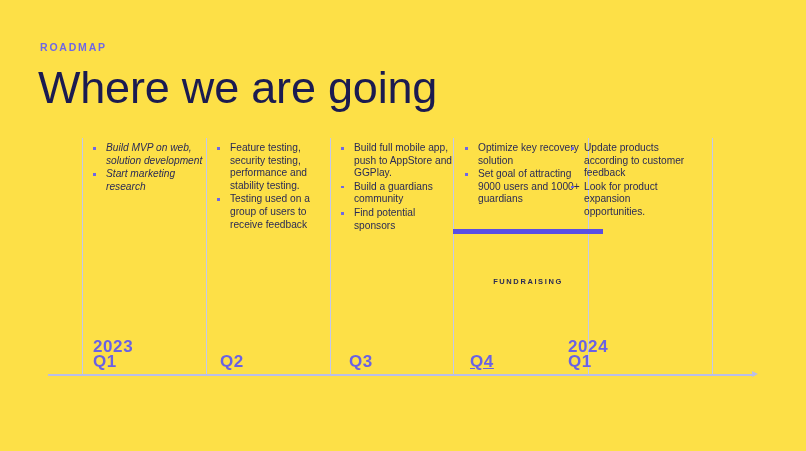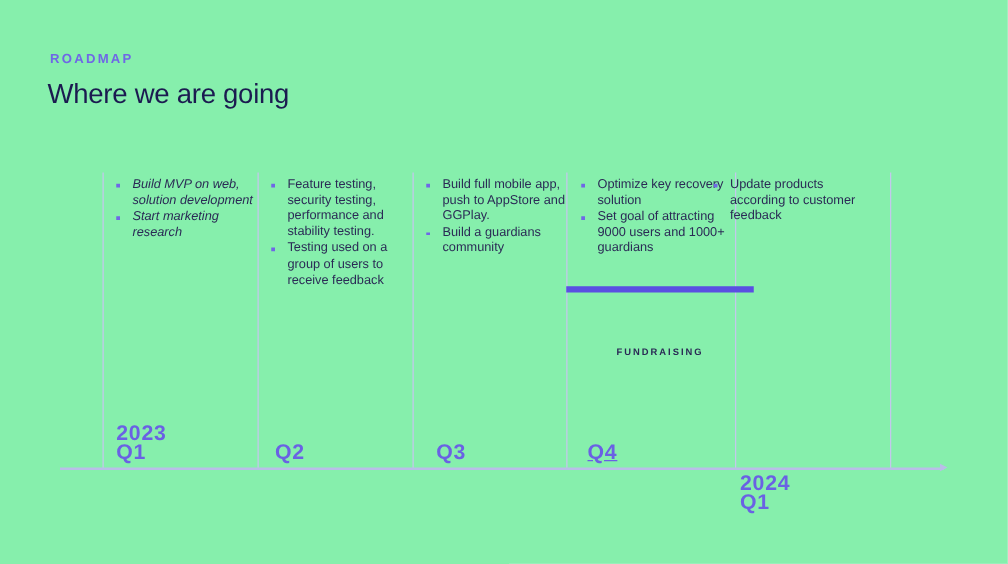--- a/index.html
+++ b/index.html
@@ -10,39 +10,39 @@
     width: 806px;
     height: 451px;
     background: #eaf0fa;
     font-family: "Liberation Sans", sans-serif;
     overflow: hidden;
     position: relative;
   }
   .slide {
     position: absolute;
     inset: 0;
-    background: #86efac;
+    background: #fde047;
   }
 
   
   .eyebrow {
     position: absolute;
     left: 40px;
     top: 41px;
     font-size: 10.5px;
     font-weight: bold;
     letter-spacing: 1.8px;
     color: #6f67e6;
     text-transform: uppercase;
   }
   .title {
     position: absolute;
     left: 38px;
     top: 62px;
-    font-size: 22px;
+    font-size: 45px;
     font-weight: normal;
     letter-spacing: -0.2px;
     color: #1b1b50;
     white-space: nowrap;
   }
 
   
   .axis {
     position: absolute;
     left: 48px;
@@ -161,53 +161,55 @@
     <ul class="bullets">
       <li>Feature testing, security testing, performance and stability testing.</li>
       <li>Testing used on a group of users to receive feedback</li>
     </ul>
   </div>
 
   <div class="col" style="left:340px; width:112px;">
     <ul class="bullets">
       <li>Build full mobile app, push to AppStore and GGPlay.</li>
       <li>Build a guardians community</li>
+      <li>Find potential sponsors</li>
     </ul>
   </div>
 
   <div class="col" style="left:464px; width:118px;">
     <ul class="bullets">
       <li>Optimize key recovery solution</li>
       <li>Set goal of attracting 9000 users and 1000+ guardians</li>
     </ul>
   </div>
 
   <div class="col" style="left:570px; width:116px;">
     <ul class="bullets">
       <li>Update products according to customer feedback</li>
+      <li>Look for product expansion opportunities.</li>
     </ul>
   </div>
 
   <div class="fund-bar"></div>
   <div class="fund-label">FUNDRAISING</div>
 
   <div class="qlabel" style="left:93px; top:339px;">
     <span class="year">2023</span>
     <span class="quarter">Q1</span>
   </div>
   <div class="qlabel" style="left:220px; top:354px;">
     <span class="quarter">Q2</span>
   </div>
   <div class="qlabel" style="left:349px; top:354px;">
     <span class="quarter">Q3</span>
   </div>
   <div class="qlabel" style="left:470px; top:354px;text-decoration:underline;">
     <span class="quarter">Q4</span>
   </div>
-  <div class="qlabel" style="left:592px; top:339px;margin-top:40px;">
+  <div class="qlabel" style="left:568px; top:339px;">
     <span class="year">2024</span>
     <span class="quarter">Q1</span>
   </div>
 
   <div class="axis"></div>
   <div class="axis-arrow"></div>
 
 </div>
 
 </body></html>

